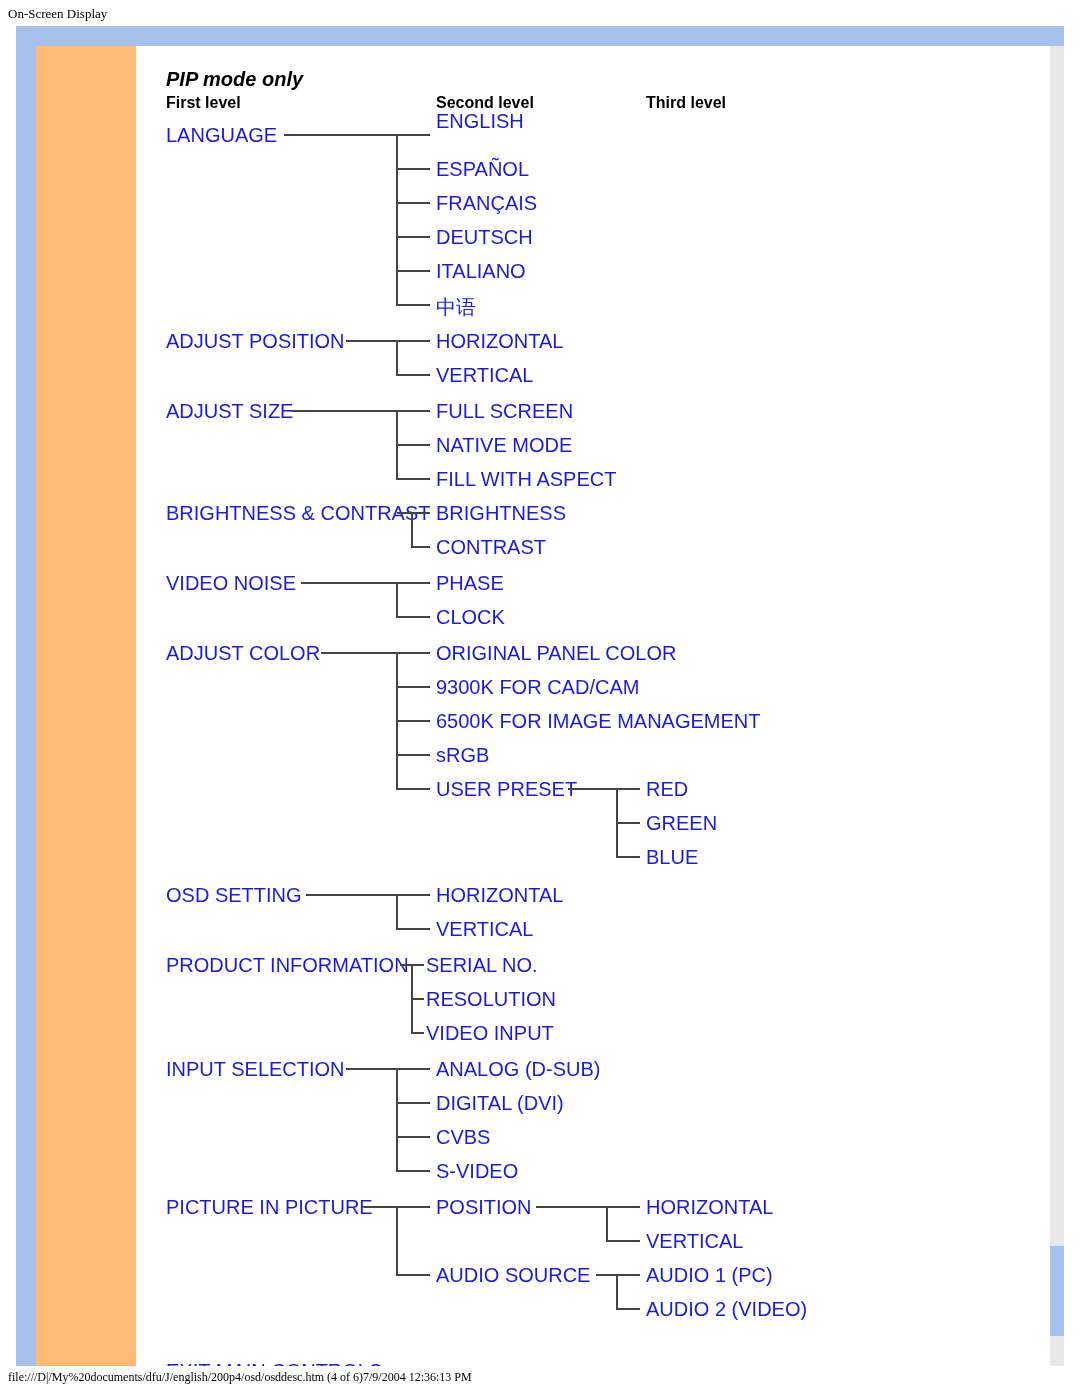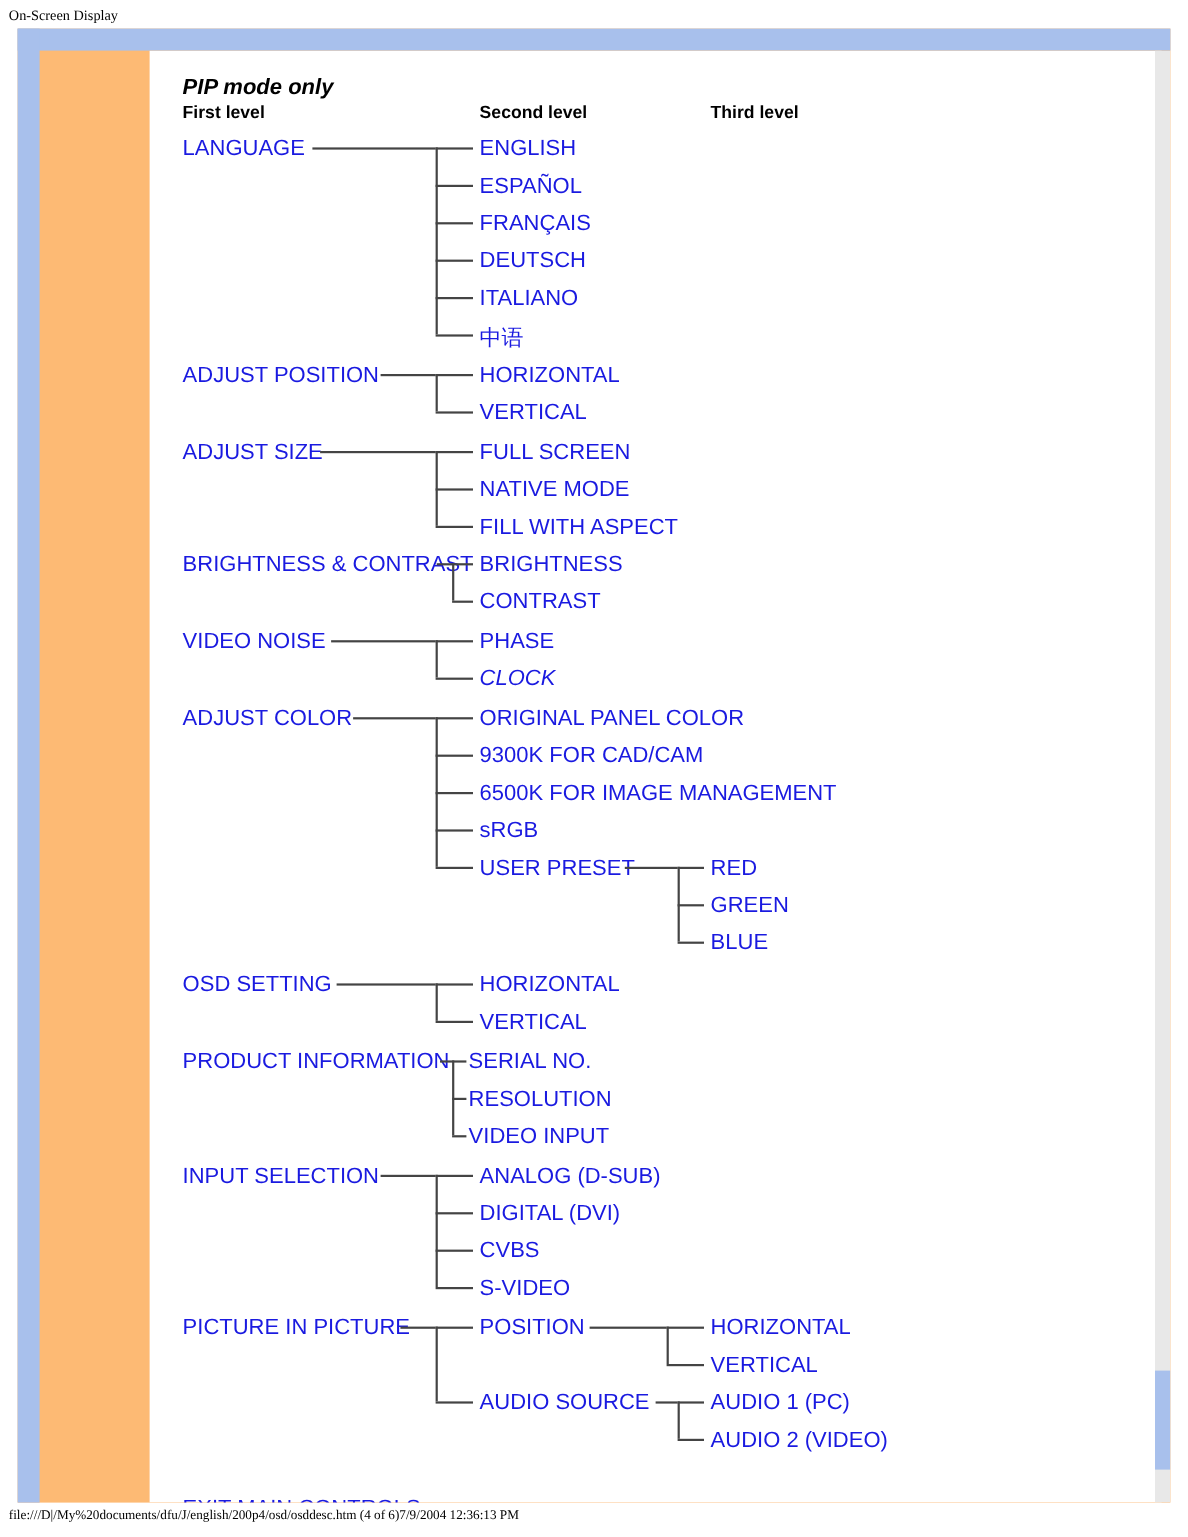--- a/index.html
+++ b/index.html
@@ -106,21 +106,21 @@
     <div class="diagram">
 
       <div class="hdr" style="left:30px; top:22px;">PIP mode only</div>
       <div class="col-hdr" style="left:30px; top:48px;">First level</div>
       <div class="col-hdr" style="left:300px; top:48px;">Second level</div>
       <div class="col-hdr" style="left:510px; top:48px;">Third level</div>
 
       <div class="l1" style="top:78px;">LANGUAGE</div>
       <div class="line" style="left:148px; top:88px; width:112px; height:2px;"></div>
       <div class="line" style="left:260px; top:88px; width:2px; height:170px;"></div>
-      <div class="l2" style="top:78px;text-align:center;">ENGLISH</div>
+      <div class="l2" style="top:64px;text-align:center;">ENGLISH</div>
       <div class="line" style="left:260px; top:88px; width:34px; height:2px;"></div>
       <div class="l2" style="top:112px;">ESPAÑOL</div>
       <div class="line" style="left:260px; top:122px; width:34px; height:2px;"></div>
       <div class="l2" style="top:146px;">FRANÇAIS</div>
       <div class="line" style="left:260px; top:156px; width:34px; height:2px;"></div>
       <div class="l2" style="top:180px;">DEUTSCH</div>
       <div class="line" style="left:260px; top:190px; width:34px; height:2px;"></div>
       <div class="l2" style="top:214px;">ITALIANO</div>
       <div class="line" style="left:260px; top:224px; width:34px; height:2px;"></div>
       <div class="l2" style="top:248px;">中语</div>
@@ -149,21 +149,21 @@
       <div class="l2" style="top:456px;">BRIGHTNESS</div>
       <div class="line" style="left:261px; top:466px; width:33px; height:2px;"></div>
       <div class="l2" style="top:490px;">CONTRAST</div>
       <div class="line" style="left:275px; top:500px; width:19px; height:2px;"></div>
 
       <div class="l1" style="top:526px;">VIDEO NOISE</div>
       <div class="line" style="left:165px; top:536px; width:95px; height:2px;"></div>
       <div class="line" style="left:260px; top:536px; width:2px; height:34px;"></div>
       <div class="l2" style="top:526px;">PHASE</div>
       <div class="line" style="left:260px; top:536px; width:34px; height:2px;"></div>
-      <div class="l2" style="top:560px;font-style:italic;">CLOCK</div>
+      <div class="l2" style="top:560px;">CLOCK</div>
       <div class="line" style="left:260px; top:570px; width:34px; height:2px;"></div>
 
       <div class="l1" style="top:596px;">ADJUST COLOR</div>
       <div class="line" style="left:185px; top:606px; width:75px; height:2px;"></div>
       <div class="line" style="left:260px; top:606px; width:2px; height:136px;"></div>
       <div class="l2" style="top:596px;">ORIGINAL PANEL COLOR</div>
       <div class="line" style="left:260px; top:606px; width:34px; height:2px;"></div>
       <div class="l2" style="top:630px;">9300K FOR CAD/CAM</div>
       <div class="line" style="left:260px; top:640px; width:34px; height:2px;"></div>
       <div class="l2" style="top:664px;">6500K FOR IMAGE MANAGEMENT</div>

